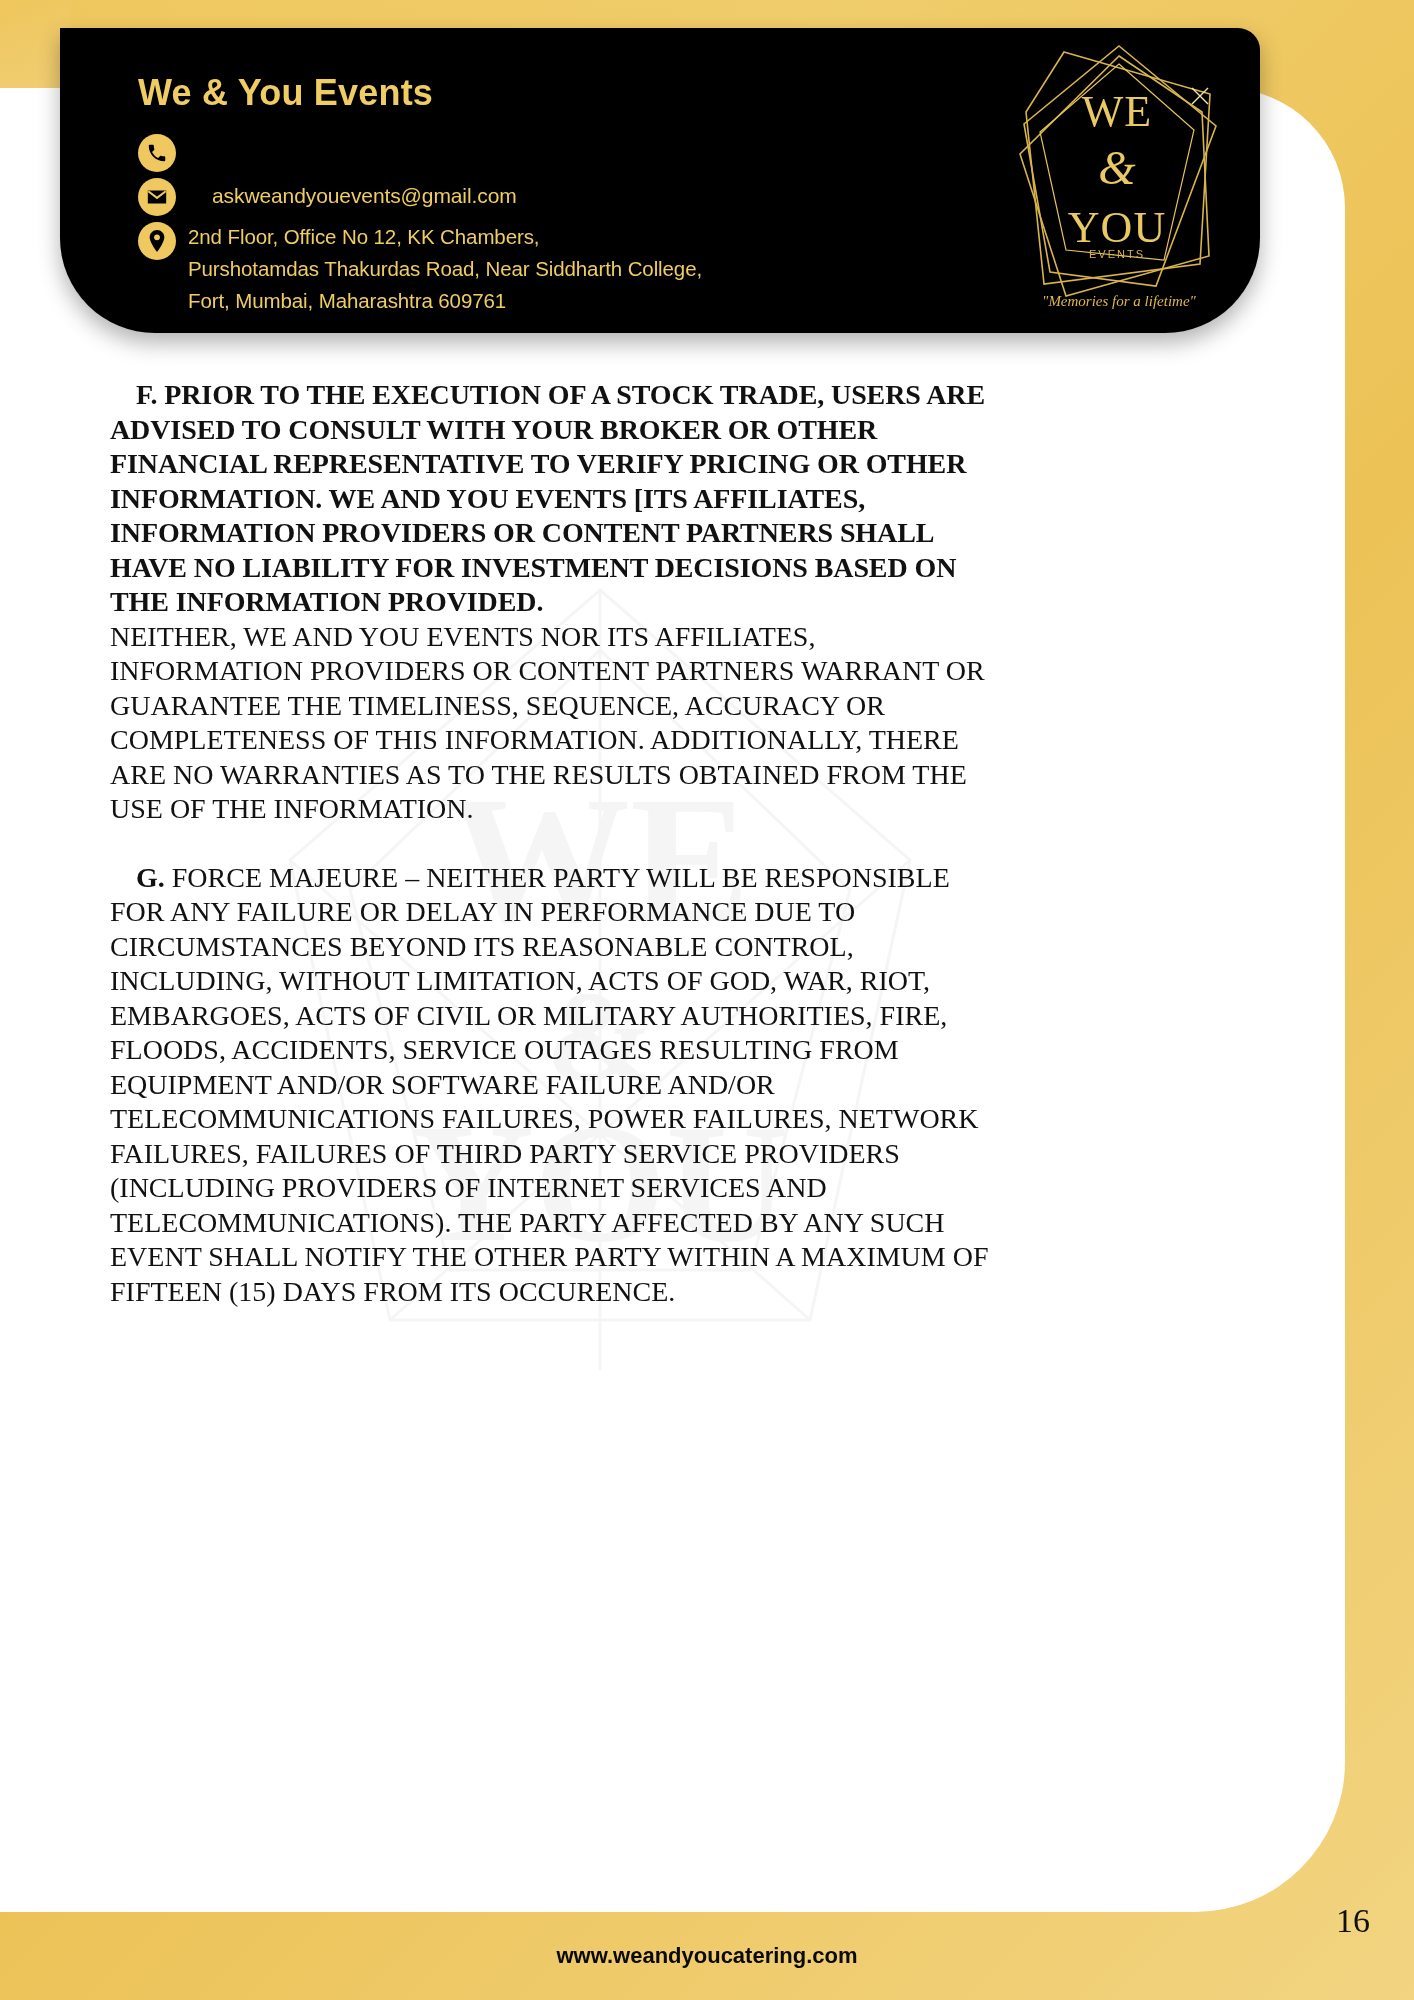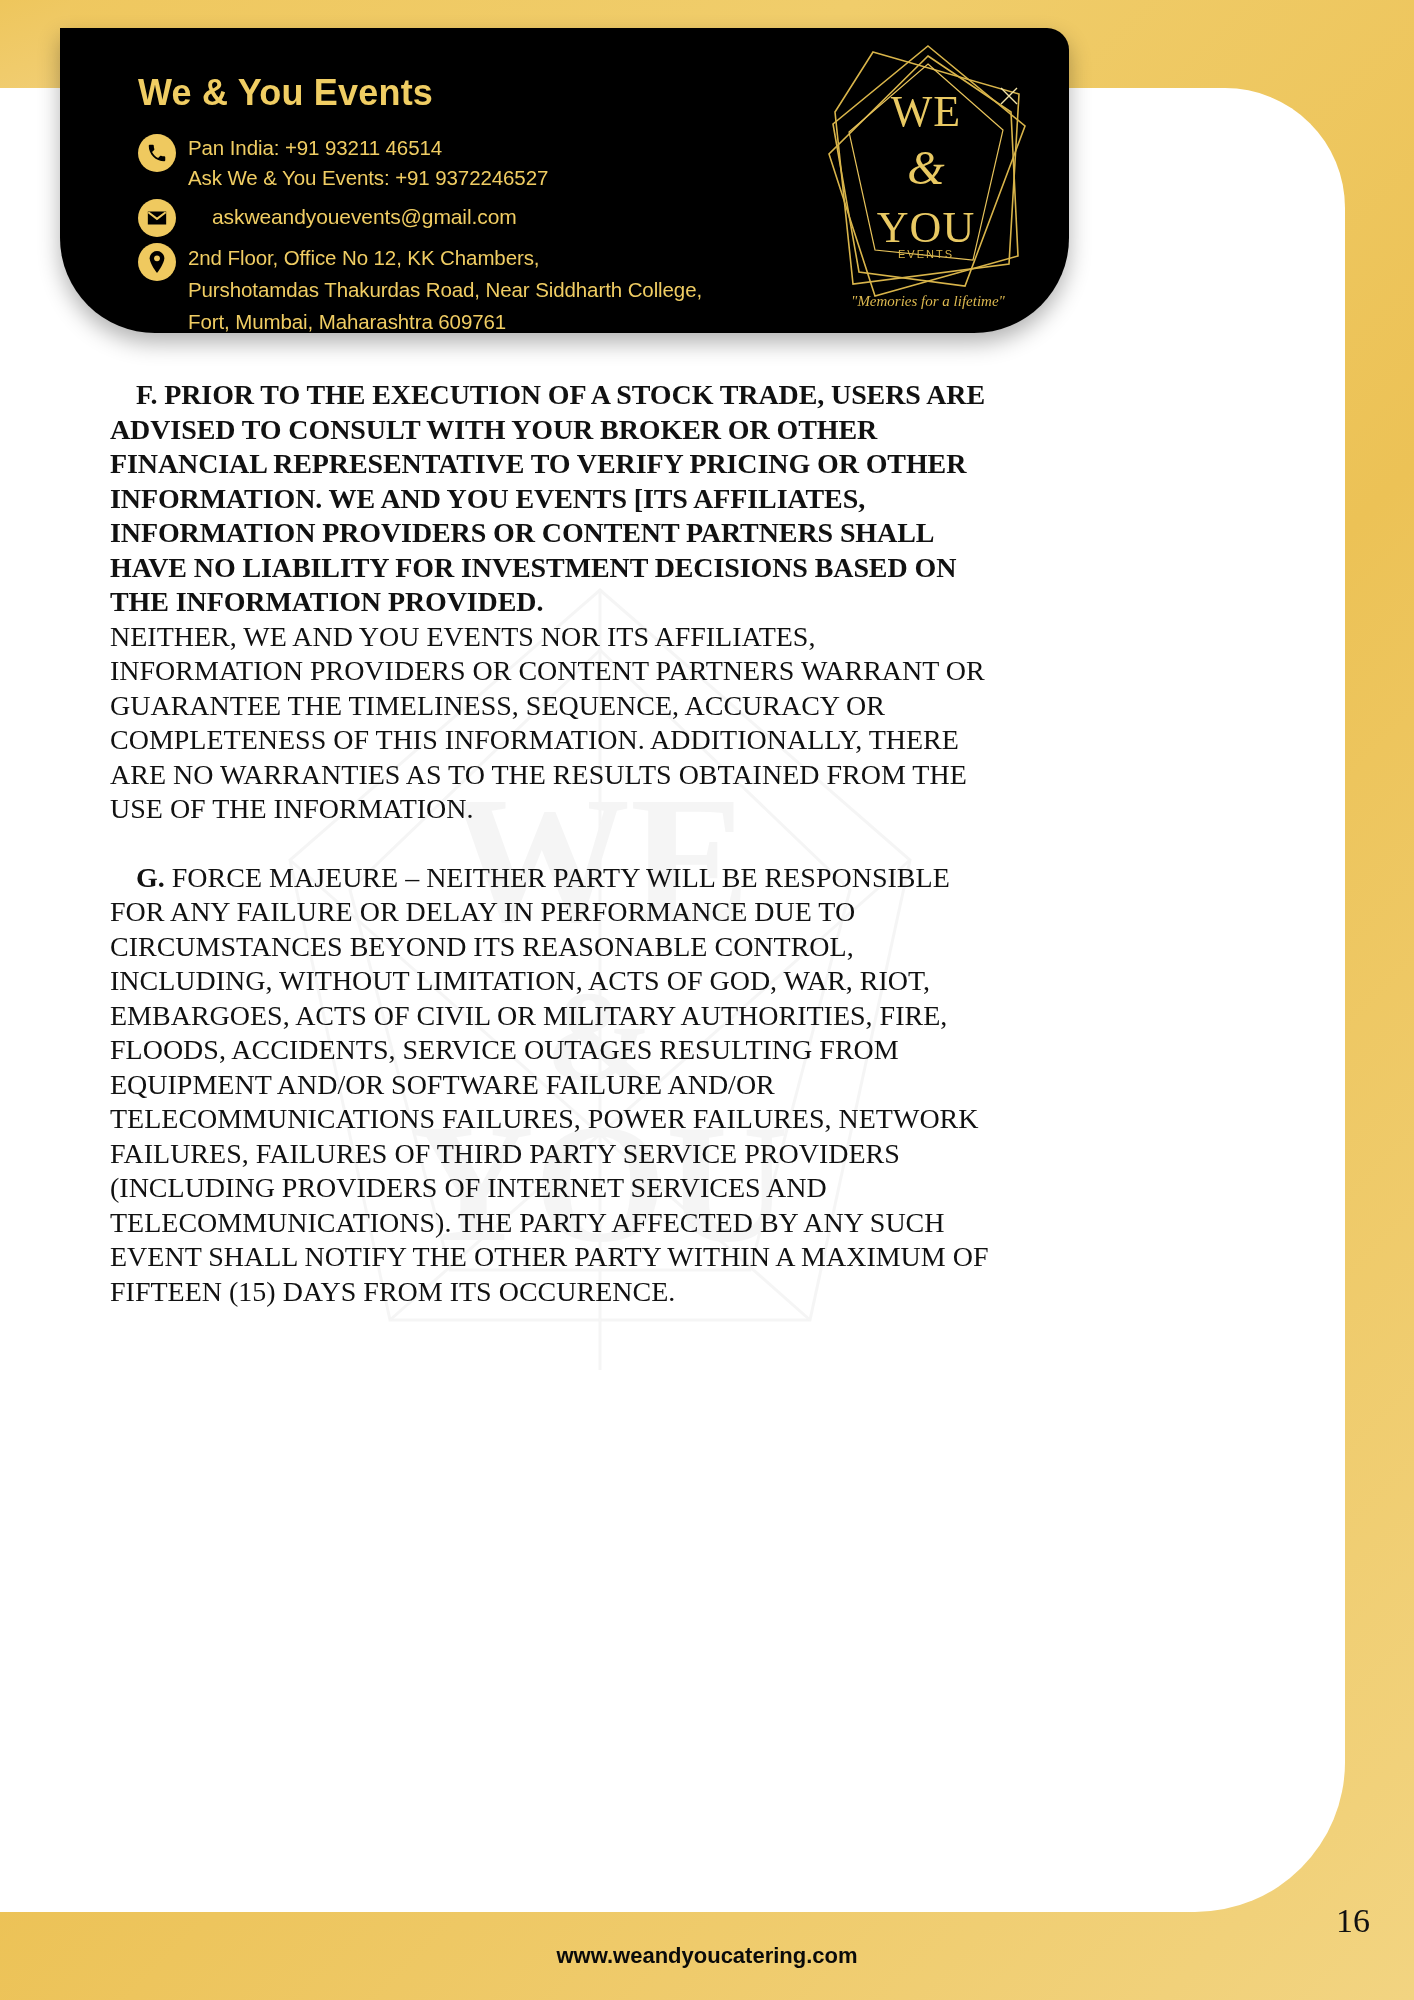--- a/index.html
+++ b/index.html
@@ -70,21 +70,21 @@
     opacity: 0.055;
     pointer-events: none;
   }
   .watermark svg { width: 100%; height: 100%; display: block; }
 
   
   .header-card {
     position: absolute;
     left: 60px;
     top: 28px;
-    width: 1009px;
+    width: 1200px;
     height: 305px;
     background: #000000;
     border-bottom-left-radius: 95px;
     border-bottom-right-radius: 95px;
     border-top-right-radius: 22px;
     box-shadow: 0 10px 22px rgba(0,0,0,0.30);
     overflow: hidden;
   }
 
   .brand-title {
@@ -211,22 +211,20 @@
     <div class="brand-title">We &amp; You Events</div>
 
     <div class="contact-block">
 
       <div class="contact-row row-phone">
         <span class="cicon">
           <svg width="22" height="22" viewBox="0 0 24 24">
             <path fill="#000" d="M6.6 10.8c1.4 2.8 3.8 5.1 6.6 6.6l2.2-2.2c.3-.3.7-.4 1-.2 1.1.4 2.4.6 3.6.6.6 0 1 .4 1 1V20c0 .6-.4 1-1 1C10.6 21 3 13.4 3 4c0-.6.4-1 1-1h3.5c.6 0 1 .4 1 1 0 1.3.2 2.5.6 3.6.1.3 0 .7-.2 1l-2.3 2.2z"></path>
           </svg>
         </span>
-        <span class="ctext">Pan India: +91 93211 46514
-Ask We &amp; You Events: +91 9372246527</span>
       </div>
 
       <div class="contact-row row-mail">
         <span class="cicon">
           <svg width="22" height="22" viewBox="0 0 24 24">
             <path fill="#000" d="M2 5h20v14H2z"></path>
             <path fill="none" stroke="#efc95f" stroke-width="2.2" d="M2.5 5.8L12 13l9.5-7.2"></path>
           </svg>
         </span>
         <span class="ctext email">askweandyouevents@gmail.com</span>

